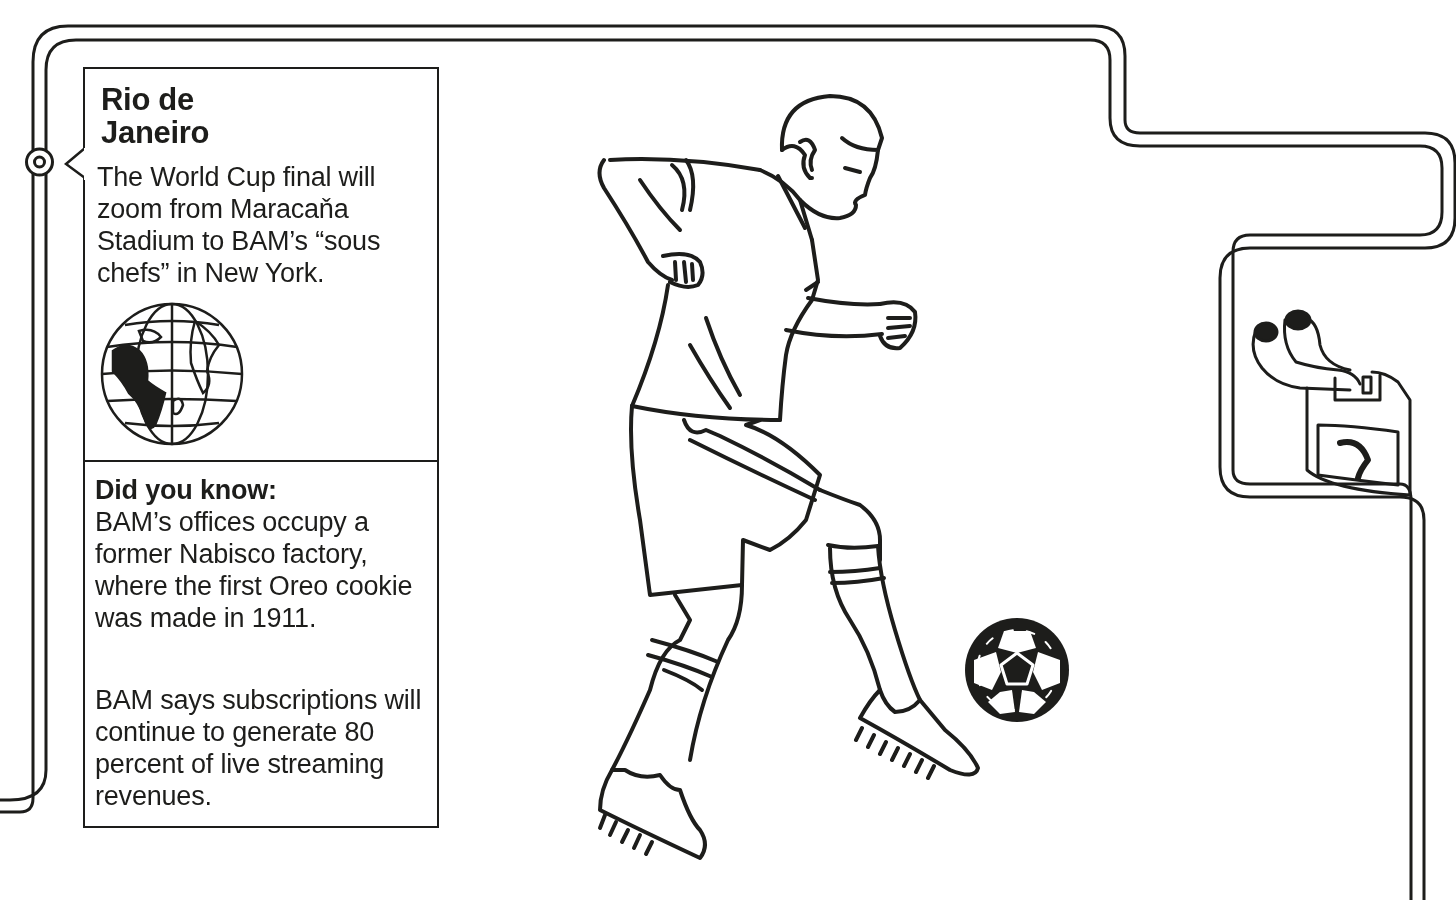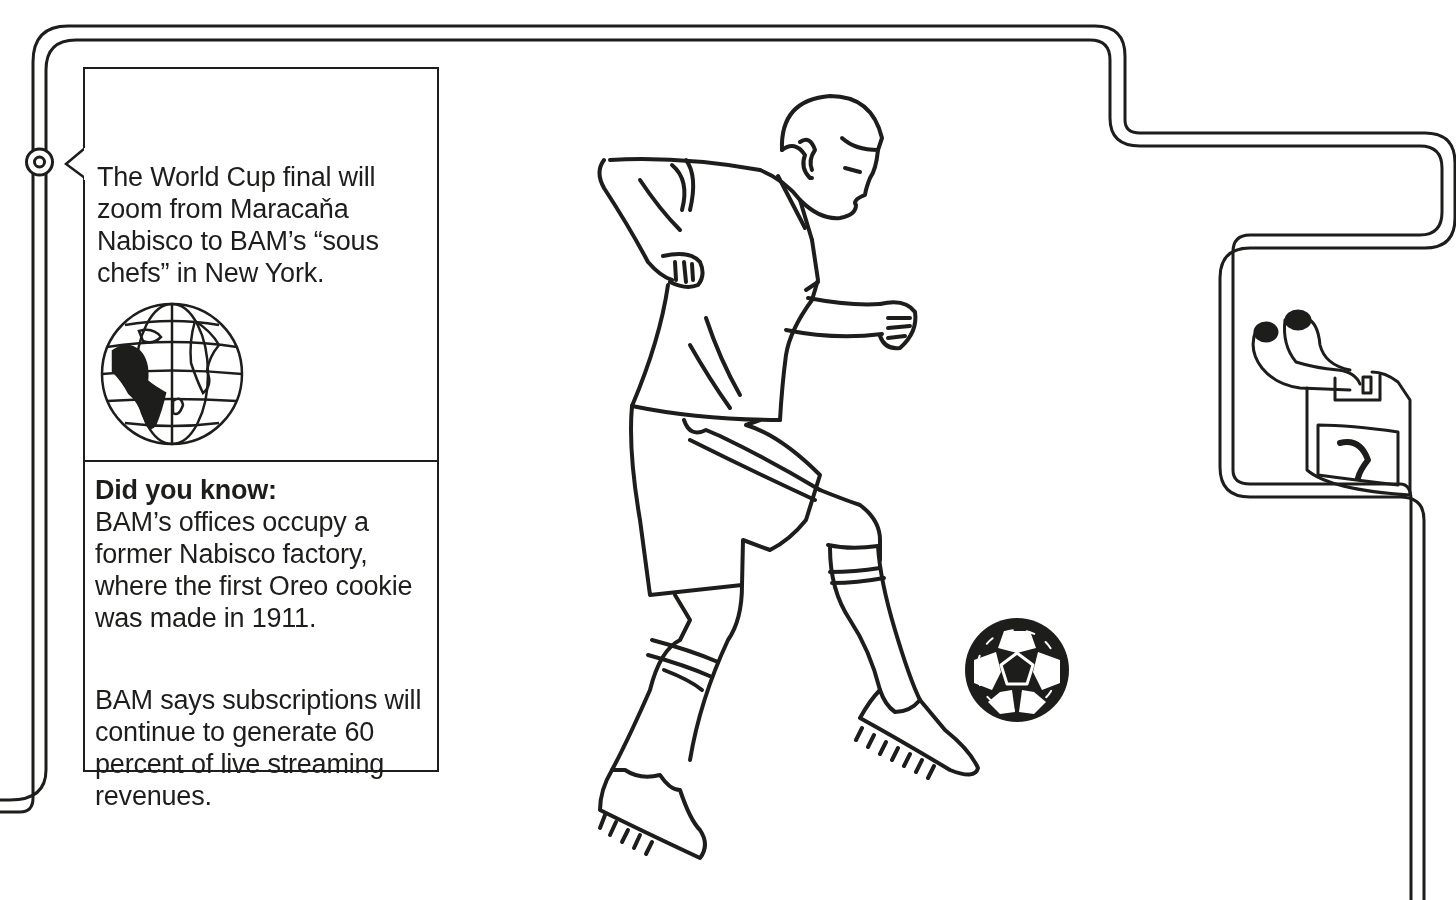--- a/index.html
+++ b/index.html
@@ -1,20 +1,20 @@
 <!DOCTYPE html>
 <html><head>
 <meta charset="utf-8">
 <style>
   html, body { margin: 0; padding: 0; background: #ffffff; }
   body { width: 1456px; height: 900px; position: relative; overflow: hidden; font-family: "Liberation Sans", sans-serif; color: #1d1d1b; }
   #art { position: absolute; left: 0; top: 0; width: 1456px; height: 900px; }
   .box { position: absolute; border: 2px solid #1d1d1b; background: #fff; box-sizing: border-box; }
   #box-rio { left: 83px; top: 67px; width: 356px; height: 395px; border-bottom: none; }
-  #box-facts { left: 83px; top: 460px; width: 356px; height: 312px; }
+  #box-facts { left: 83px; top: 460px; width: 356px; height: 368px; }
   .title { position: absolute; left: 16px; top: 14px; font-size: 31px; font-weight: bold; line-height: 33px; letter-spacing: -0.3px; width: 200px; }
   .body-text { position: absolute; font-size: 27px; line-height: 32px; letter-spacing: -0.2px; }
   #rio-text { left: 12px; top: 92px; width: 340px; }
   #facts-heading { position: absolute; left: 10px; top: 12px; font-size: 27px; font-weight: bold; line-height: 32px; letter-spacing: -0.2px; }
   #facts-p1 { left: 10px; top: 44px; width: 340px; }
   #facts-p2 { left: 10px; top: 222px; width: 340px; }
   #globe { position: absolute; left: 14px; top: 232px; }
 </style>
 </head>
 <body>
@@ -103,21 +103,22 @@
       <path d="M1307 388 L1307 470 Q1330 490 1410 495 L1410 400 L1398 382 Q1385 372 1372 372"></path>
       <path d="M1335 378 L1335 400 L1380 400 L1380 375"></path>
       <rect x="1363" y="377" width="8" height="16"></rect>
       <path d="M1318 425 Q1350 425 1398 432 L1398 485 Q1355 480 1318 475 Z"></path>
       <path d="M1340 443 Q1360 438 1368 460 Q1360 470 1358 478" stroke-width="6"></path>
     </g>
   </g>
 </svg>
 
 <div class="box" id="box-rio">
-  <div class="body-text" id="rio-text">The World Cup final will zoom from Maracaňa Nabisco to BAM’s “sous chefs” in New York.</div>
+  <div class="title">Rio de Janeiro</div>
+  <div class="body-text" id="rio-text">The World Cup final will zoom from Maracaňa Stadium to BAM’s “sous chefs” in New York.</div>
   <svg id="globe" width="146" height="146" viewBox="0 0 146 146">
     <g fill="none" stroke="#1d1d1b" stroke-width="2.5">
       <circle cx="73" cy="73" r="70"></circle>
       <ellipse cx="73" cy="73" rx="36" ry="70"></ellipse>
       <line x1="73" y1="3" x2="73" y2="143"></line>
       <path d="M8 46 Q73 36 138 46"></path>
       <path d="M3 73 Q73 66 143 73"></path>
       <path d="M8 100 Q73 96 138 100"></path>
       <path d="M26 24 Q73 16 120 24"></path>
       <path d="M26 122 Q73 128 120 122"></path>
@@ -125,19 +126,19 @@
       <path d="M96 20 Q112 30 120 44 Q110 56 108 70 Q114 84 104 92 Q98 80 92 62 Q90 40 96 20 Z"></path>
       <path d="M40 30 Q54 26 62 36 Q54 44 44 40 Z"></path>
       <path d="M74 100 Q82 94 84 104 Q80 116 74 112 Z" fill="#fff"></path>
     </g>
   </svg>
 </div>
 
 <div class="box" id="box-facts">
   <div id="facts-heading">Did you know:</div>
   <div class="body-text" id="facts-p1">BAM’s offices occupy a former Nabisco factory, where the first Oreo cookie was made in 1911.</div>
-  <div class="body-text" id="facts-p2">BAM says subscriptions will continue to generate 60 percent of live streaming revenues.</div>
+  <div class="body-text" id="facts-p2">BAM says subscriptions will continue to generate 80 percent of live streaming revenues.</div>
 </div>
 
 <svg style="position:absolute;left:60px;top:148px" width="28" height="32" viewBox="0 0 28 32">
   <path d="M25 0 L6 16 L25 30" fill="#fff" stroke="#1d1d1b" stroke-width="2.5"></path>
   <rect x="24" y="0" width="4" height="32" fill="#fff"></rect>
 </svg>
 
 </body></html>

